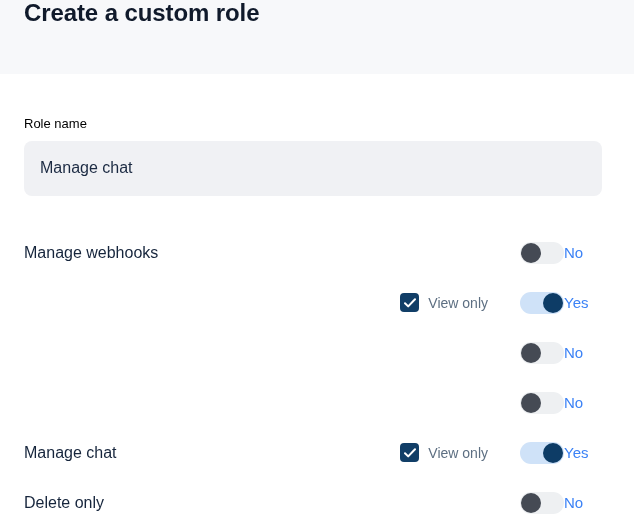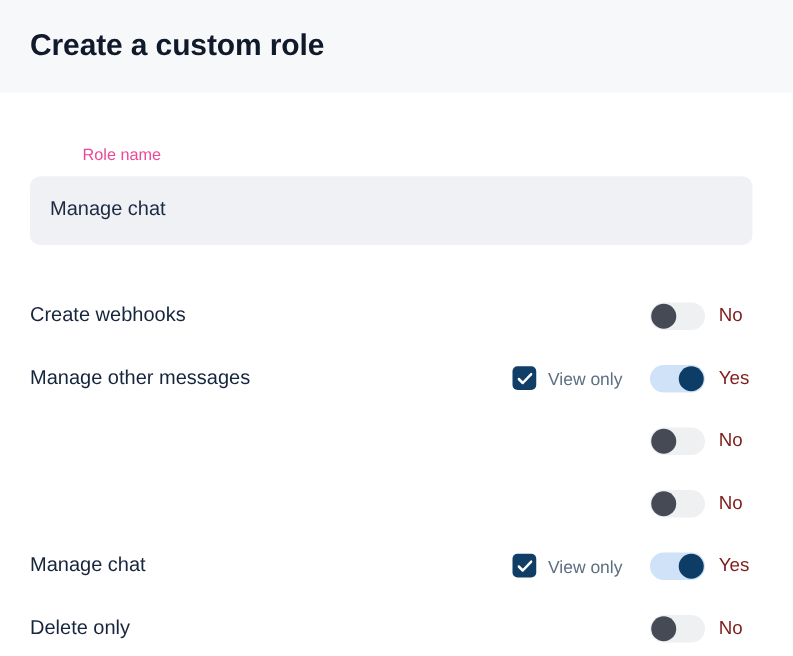--- a/index.html
+++ b/index.html
@@ -22,21 +22,20 @@
     width: 634px;
     height: 525px;
     background: #ffffff;
   }
 
   
   .dialog-header {
     height: 74px;
     background: #f7f8fa;
     display: flex;
-    align-items: center;
     padding: 0 24px;
   }
 
   .dialog-title {
     font-size: 24px;
     font-weight: bold;
     color: #101a2b;
     letter-spacing: -0.1px;
     line-height: 1.1;
   }
@@ -45,24 +44,23 @@
   .dialog-body {
     padding: 0 24px;
   }
 
   .field-block {
     padding-top: 42px;
   }
 
   .field-label {
     font-size: 13px;
-    color: #ec4899;
+    color: #000000;
     line-height: 1.2;
     margin-bottom: 9px;
-    margin-left: 42px;
   }
 
   .text-input {
     display: block;
     width: 578px;
     height: 55px;
     background: #f0f1f4;
     border: none;
     border-radius: 8px;
     padding: 0 16px;
@@ -97,21 +95,21 @@
     top: 0;
     height: 50px;
     display: flex;
     align-items: center;
   }
 
   
   .viewonly {
     display: flex;
     align-items: center;
-    margin-right: 22px;
+    margin-right: 32px;
     text-align: right;
   }
 
   .viewonly.hidden { visibility: hidden; }
 
   .checkbox {
     width: 19px;
     height: 19px;
     border-radius: 4px;
     background: #113e67;
@@ -161,22 +159,21 @@
   }
 
   .switch.on .knob {
     left: auto;
     right: 1px;
     background: #0d3c66;
   }
 
   .switch-value {
     font-size: 15px;
-    color: #7f1d1d;
-    margin-left: 11px;
+    color: #3b82f6;
     white-space: nowrap;
   }
 </style>
 </head>
 <body>
 
 <div class="dialog">
 
   <div class="dialog-header">
     <div class="dialog-title">Create a custom role</div>
@@ -184,40 +181,39 @@
 
   <div class="dialog-body">
 
     <div class="field-block">
       <div class="field-label">Role name</div>
       <input class="text-input" type="text" value="Manage chat" style="">
     </div>
 
     <div class="perm-list">
         <div class="perm-row">
-          <div class="perm-label">Create webhooks</div>
+          <div class="perm-label">Manage webhooks</div>
           <div class="perm-controls">
             <div class="viewonly hidden">
               <div class="checkbox">
                 <svg width="12" height="10" viewBox="0 0 12 10">
                   <path d="M1 5.2 L4.2 8.4 L11 1.3" stroke="#ffffff" stroke-width="2" fill="none" stroke-linecap="round" stroke-linejoin="round"></path>
                 </svg>
               </div>
               <div class="viewonly-label">View only</div>
             </div>
             <div class="switch-group">
               <div class="switch">
                 <div class="knob"></div>
               </div>
               <div class="switch-value">No</div>
             </div>
           </div>
         </div>
         <div class="perm-row">
-          <div class="perm-label">Manage other messages</div>
           <div class="perm-controls">
             <div class="viewonly">
               <div class="checkbox">
                 <svg width="12" height="10" viewBox="0 0 12 10">
                   <path d="M1 5.2 L4.2 8.4 L11 1.3" stroke="#ffffff" stroke-width="2" fill="none" stroke-linecap="round" stroke-linejoin="round"></path>
                 </svg>
               </div>
               <div class="viewonly-label">View only</div>
             </div>
             <div class="switch-group">

